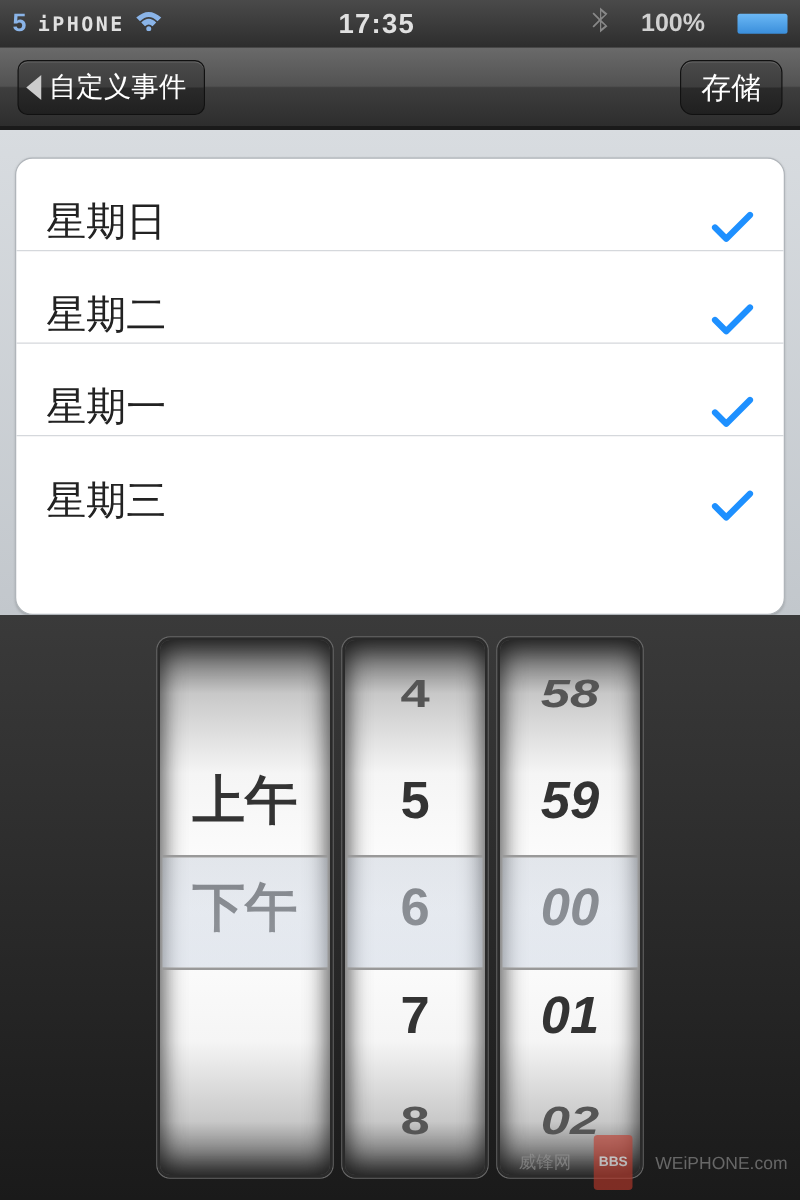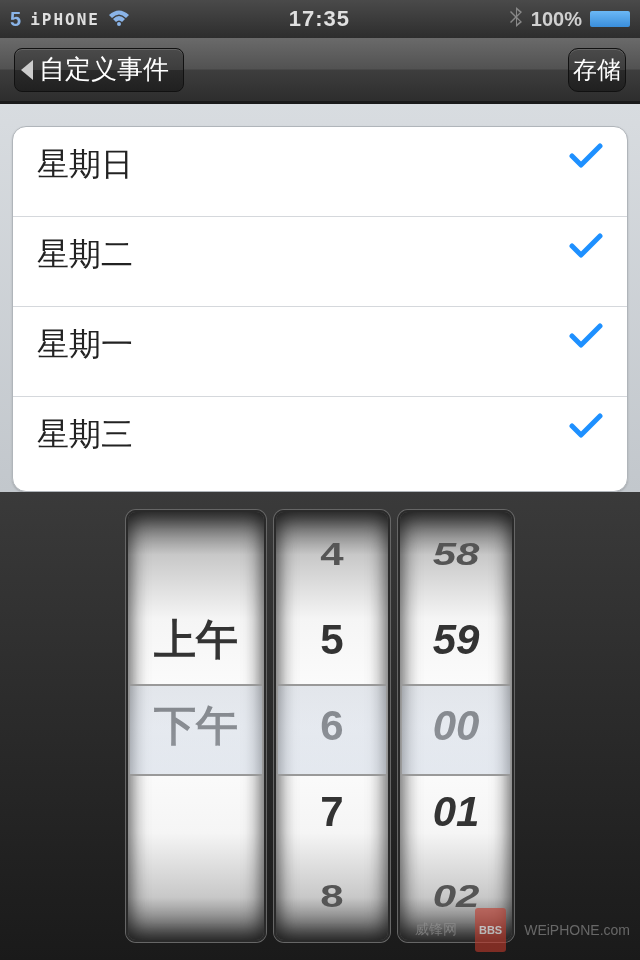--- a/index.html
+++ b/index.html
@@ -1,40 +1,40 @@
 <!DOCTYPE html>
 <html><head>
   <meta charset="utf-8">
   <style>
     * { margin: 0; padding: 0; box-sizing: border-box; }
     body { width: 640px; height: 960px; overflow: hidden; font-family: -apple-system, Helvetica, Arial, sans-serif; background: #1a1a1a; position: relative; }
 
     
     .status-bar { height: 38px; background: linear-gradient(to bottom, #4a4a4a, #2d2d2d); display: flex; align-items: center; justify-content: space-between; padding: 0 10px; color: #e0e0e0; font-size: 20px; font-weight: bold; }
     .status-left { display: flex; align-items: center; gap: 8px; }
-    .status-right { display: flex; align-items: center; gap: 8px; }
+    .status-right { display: flex; align-items: center; gap: 26px; }
     .signal-icon { color: #8ab4e8; font-weight: bold; letter-spacing: 1px; }
     .carrier { font-family: monospace; letter-spacing: 2px; font-size: 16px; }
     .wifi-icon { color: #8ab4e8; }
     .time { font-size: 22px; letter-spacing: 1px; }
     .bt-icon { color: #888; }
     .battery-pct { color: #d0d0d0; }
     .battery-icon { width: 40px; height: 16px; background: linear-gradient(to bottom, #6bb8f5, #3a8edb); border-radius: 2px; display: inline-block; }
 
     
     .nav-bar { height: 66px; background: linear-gradient(to bottom, #6a6a6a 0%, #525252 49%, #3e3e3e 51%, #2d2d2d 100%); display: flex; align-items: center; justify-content: space-between; padding: 0 14px; border-bottom: 3px solid #1a1a1a; position: relative; }
-    .back-btn { height: 44px; display: flex; align-items: center; background: linear-gradient(to bottom, #4a4a4a 0%, #3d3d3d 49%, #2a2a2a 51%, #202020 100%); border: 1px solid #111; border-radius: 8px; color: #fff; font-size: 26px; padding: 0 14px 0 6px; position: relative; box-shadow: inset 0 1px 0 rgba(255,255,255,0.15); }
+    .back-btn { height: 44px; display: flex; align-items: center; background: linear-gradient(to bottom, #4a4a4a 0%, #3d3d3d 49%, #2a2a2a 51%, #202020 100%); border: 1px solid #111; border-radius: 8px; color: #fff; font-size: 22px; padding: 0 14px 0 6px; position: relative; box-shadow: inset 0 1px 0 rgba(255,255,255,0.15); }
     .back-arrow { width: 0; height: 0; border-top: 10px solid transparent; border-bottom: 10px solid transparent; border-right: 12px solid #ccc; margin-right: 6px; }
     .nav-title { color: #fff; font-size: 34px; font-weight: bold; text-shadow: 0 -1px 0 #000; position: absolute; left: 50%; transform: translateX(-50%); }
-    .save-btn { height: 44px; padding: 0 4px; background: linear-gradient(to bottom, #4a4a4a 0%, #3d3d3d 49%, #2a2a2a 51%, #202020 100%); border: 1px solid #111; border-radius: 10px; color: #fff; font-size: 24px; display: flex; align-items: center; box-shadow: inset 0 1px 0 rgba(255,255,255,0.15); }
+    .save-btn { height: 44px; padding: 0 16px; background: linear-gradient(to bottom, #4a4a4a 0%, #3d3d3d 49%, #2a2a2a 51%, #202020 100%); border: 1px solid #111; border-radius: 10px; color: #fff; font-size: 24px; display: flex; align-items: center; box-shadow: inset 0 1px 0 rgba(255,255,255,0.15); }
 
     
     .content { height: 388px; background: linear-gradient(to bottom, #d8dce0, #c2c7cc); padding: 22px 12px 0; }
     .list { background: #fff; border-radius: 14px; border: 1px solid #b0b5ba; overflow: hidden; height: 366px; box-shadow: 0 1px 2px rgba(0,0,0,0.15); }
-    .row { height: 90px; display: flex; align-items: flex-start; justify-content: space-between; padding: 16px 24px; border-bottom: 1px solid #d5d8dc; }
+    .row { height: 74px; display: flex; align-items: flex-end; justify-content: space-between; padding: 0 24px; border-bottom: 1px solid #d5d8dc; }
     .row:last-child { border-bottom: none; }
     .row-label { font-size: 32px; color: #222; font-weight: 400; }
     .check { color: #1e90ff; }
     .check svg { width: 34px; height: 26px; }
 
     
     .picker-area { position: absolute; bottom: 0; left: 0; right: 0; height: 468px; background: linear-gradient(to bottom, #3a3a3a, #1a1a1a); display: flex; justify-content: center; align-items: flex-start; padding-top: 18px; overflow: hidden; }
     .picker { display: flex; gap: 8px; }
     .wheel { background: linear-gradient(to bottom, #555 0%, #c8c8c8 10%, #f5f5f5 25%, #ffffff 50%, #f5f5f5 75%, #c8c8c8 90%, #555 100%); border: 2px solid #2a2a2a; border-radius: 10px; height: 432px; position: relative; overflow: hidden; box-shadow: inset 0 8px 20px rgba(0,0,0,0.5), inset 0 -8px 20px rgba(0,0,0,0.5), 0 0 0 1px #666; }
     .wheel::before { content: ''; position: absolute; left: 2px; right: 2px; top: 172px; height: 88px; border-top: 2px solid #999; border-bottom: 2px solid #999; background: linear-gradient(to bottom, rgba(180,190,205,0.35), rgba(200,210,225,0.45)); pointer-events: none; z-index: 2; }

